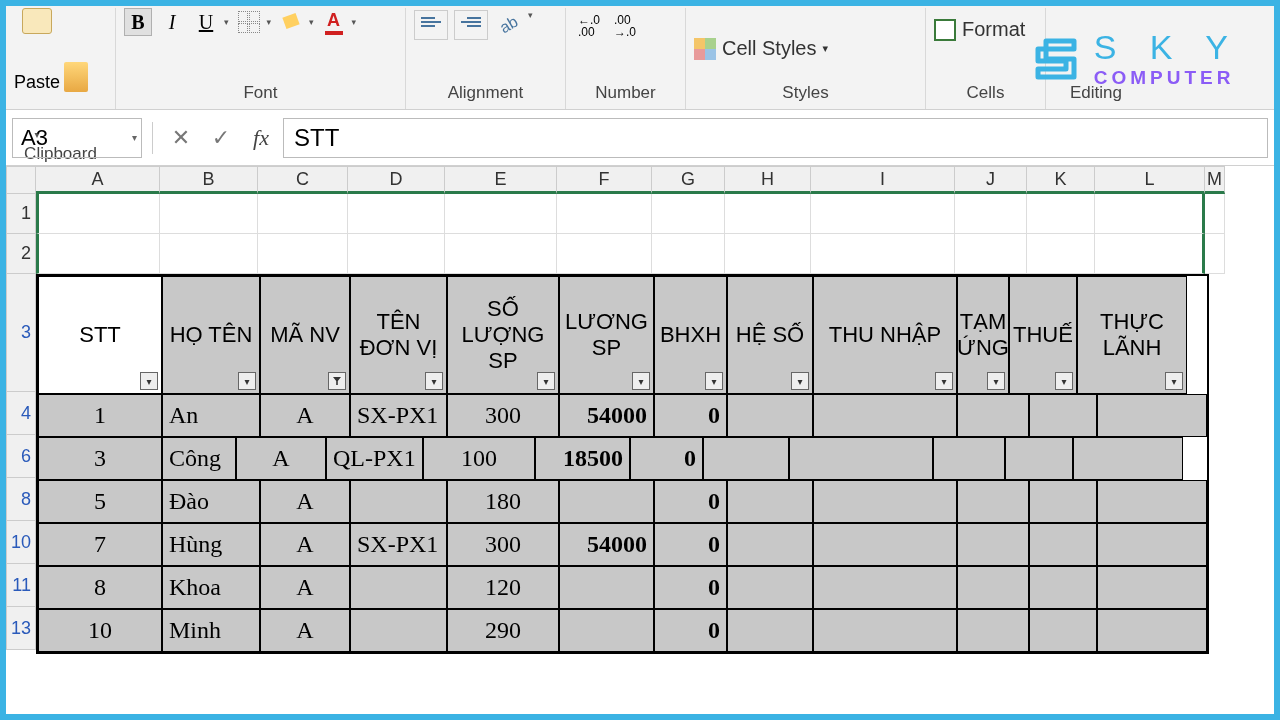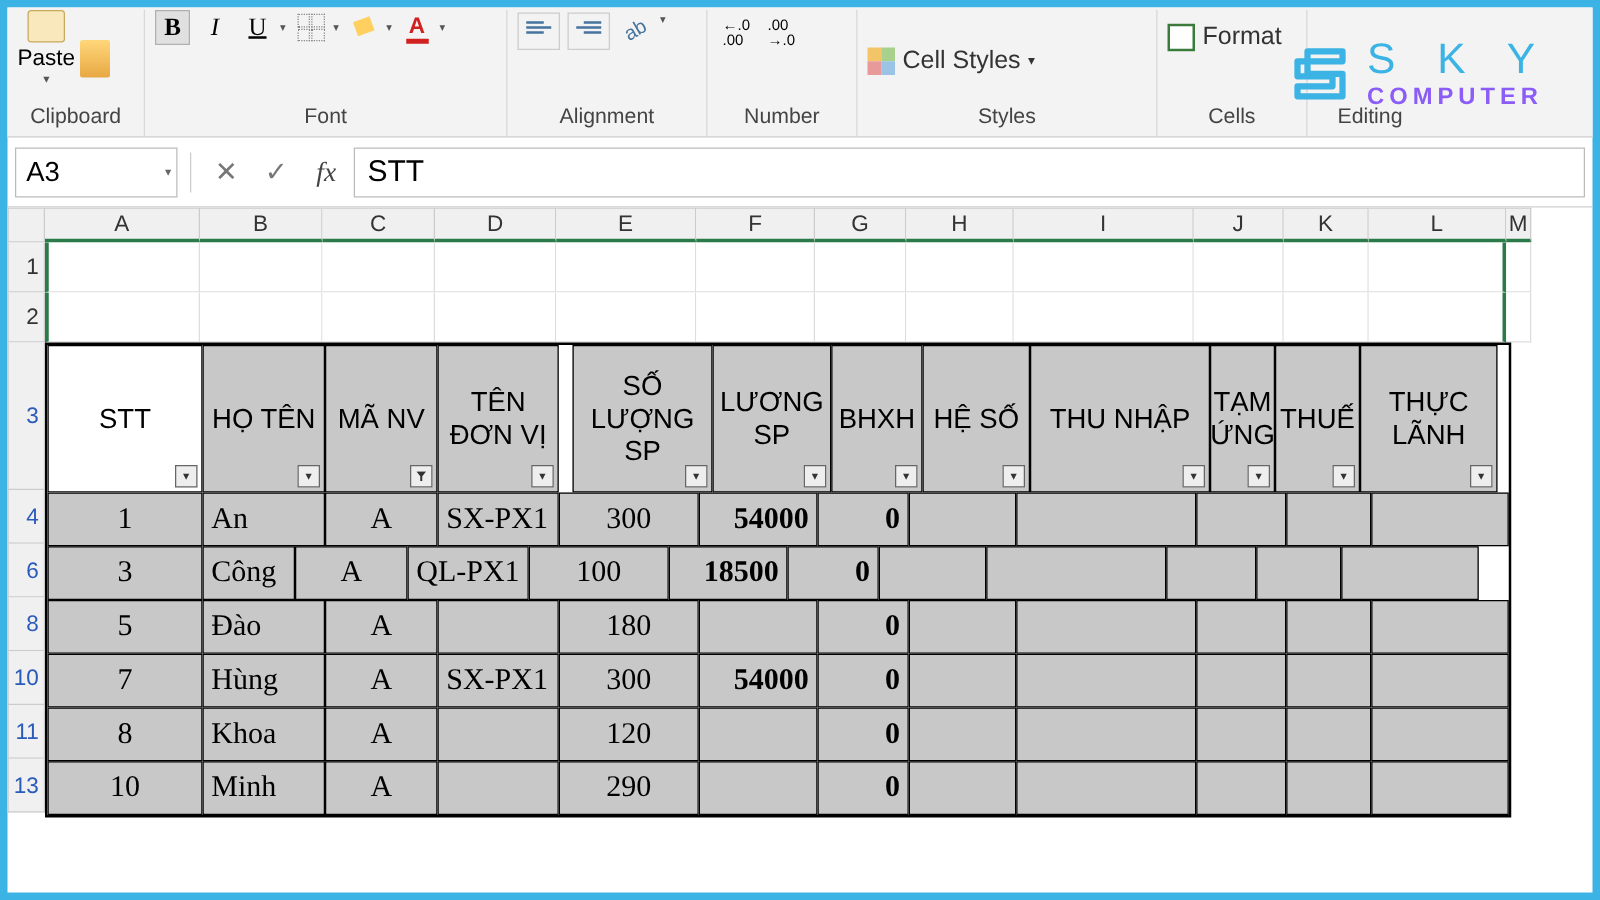--- a/index.html
+++ b/index.html
@@ -5,21 +5,21 @@
 * { margin: 0; padding: 0; box-sizing: border-box; font-family: "Segoe UI", Arial, sans-serif; }
 body { background: #3bb3e4; width: 1280px; height: 720px; overflow: hidden; padding: 6px; }
 .app { background: #fff; width: 100%; height: 100%; display: flex; flex-direction: column; }
 
 
 .ribbon { background: #f3f3f3; border-bottom: 1px solid #d0d0d0; display: flex; padding: 2px 0 0 0; height: 104px; }
 .ribbon-group { display: flex; flex-direction: column; border-right: 1px solid #d8d8d8; padding: 0 8px; justify-content: space-between; }
 .ribbon-group-content { display: flex; align-items: flex-start; gap: 4px; flex: 1; }
 .ribbon-group-label { font-size: 17px; color: #444; text-align: center; padding: 4px 0 6px 0; position: relative; }
 
-.paste-btn { display: flex; flex-direction: column; align-items: center; cursor: pointer; }
+.paste-btn { display: flex; flex-direction: column; align-items: center; cursor: pointer; gap: 36px; }
 .paste-btn .icon { width: 30px; height: 26px; background: #f9e8bb; border: 1px solid #c8a85c; border-radius: 3px; margin-bottom: 2px; }
 .paste-btn span.lbl { font-size: 18px; }
 .paste-btn .drop { font-size: 10px; color: #555; }
 .format-painter { width: 24px; height: 30px; background: linear-gradient(#ffd77a,#e8a843); border-radius: 2px; margin-top: 6px; cursor: pointer; align-self: center; }
 
 .font-controls { display: flex; flex-direction: column; gap: 4px; }
 .font-row { display: flex; gap: 6px; align-items: center; }
 .font-btn { width: 28px; height: 28px; display: flex; align-items: center; justify-content: center; font-size: 20px; cursor: pointer; font-family: "Times New Roman", serif; border: 1px solid transparent; }
 .bold { font-weight: bold; background: #e0e0e0; border: 1px solid #b0b0b0; }
 .italic { font-style: italic; }
@@ -307,21 +307,21 @@
                 <div class="filter-btn"></div>
               </div>
               <div class="hcell" style="width: 90px;">
                 <span>MÃ NV</span>
                 <div class="filter-btn active"></div>
               </div>
               <div class="hcell" style="width: 97px;">
                 <span>TÊN ĐƠN VỊ</span>
                 <div class="filter-btn"></div>
               </div>
-              <div class="hcell" style="width: 112px; margin-left: 11px;">
+              <div class="hcell" style="width: 112px;">
                 <span>SỐ LƯỢNG SP</span>
                 <div class="filter-btn"></div>
               </div>
               <div class="hcell" style="width: 95px;">
                 <span>LƯƠNG SP</span>
                 <div class="filter-btn"></div>
               </div>
               <div class="hcell" style="width: 73px;">
                 <span>BHXH</span>
                 <div class="filter-btn"></div>

